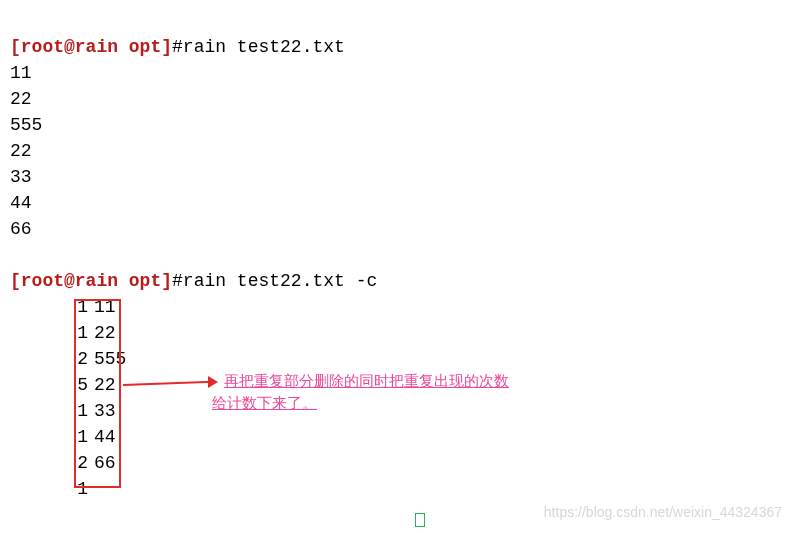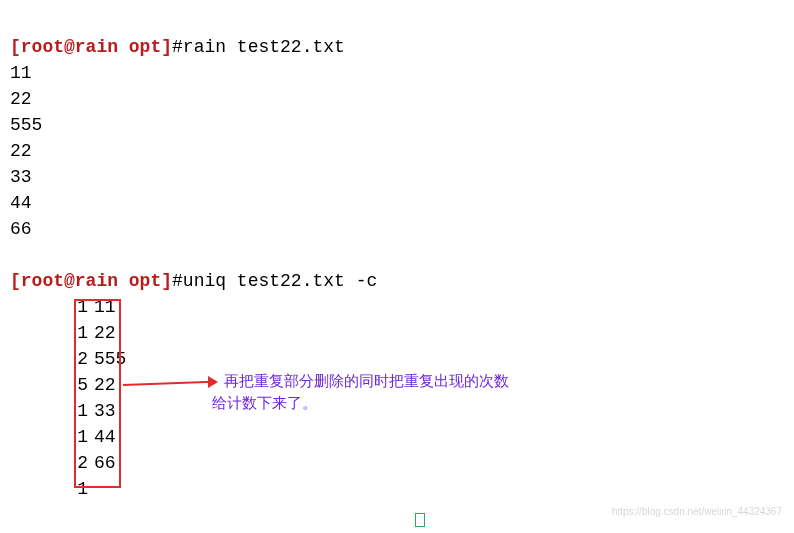--- a/index.html
+++ b/index.html
@@ -48,36 +48,37 @@
     position: absolute;
     left: 208px; top: 376px;
     width: 0; height: 0;
     border-left: 10px solid #e22b2b;
     border-top: 6px solid transparent;
     border-bottom: 6px solid transparent;
     pointer-events: none;
   }
   .anno-text {
     position: absolute;
-    color: #6d28d9;
+    color: #ec4899;
     font-family: "Microsoft YaHei", "SimSun", sans-serif;
     font-size: 15px;
     line-height: 22px;
     pointer-events: none;
+    text-decoration: underline;
   }
   .anno-l1 { left: 224px; top: 370px; }
   .anno-l2 { left: 212px; top: 392px; }
 
   .watermark {
     position: absolute;
     right: 12px;
     bottom: 8px;
     color: #d7d7d7;
     font-family: Arial, sans-serif;
-    font-size: 10px;
+    font-size: 14px;
     pointer-events: none;
   }
 
   .green-cursor {
     position: absolute;
     left: 415px;
     bottom: 6px;
     width: 10px;
     height: 14px;
     border: 1.5px solid #27ae60;
@@ -89,21 +90,21 @@
 <div class="terminal">
 <span class="prompt-user">[root@rain opt]</span><span class="prompt-cmd">#</span><span class="prompt-cmd">rain test22.txt</span>
 <span class="out">11</span>
 <span class="out">22</span>
 <span class="out">555</span>
 <span class="out">22</span>
 <span class="out">33</span>
 <span class="out">44</span>
 <span class="out">66</span>
 
-<span class="prompt-user">[root@rain opt]</span><span class="prompt-cmd">#</span><span class="prompt-cmd">uniq test22.txt -c</span>
+<span class="prompt-user">[root@rain opt]</span><span class="prompt-cmd">#</span><span class="prompt-cmd">rain test22.txt -c</span>
 <span class="count-col">1</span><span class="value-col">11</span>
 <span class="count-col">1</span><span class="value-col">22</span>
 <span class="count-col">2</span><span class="value-col">555</span>
 <span class="count-col">5</span><span class="value-col">22</span>
 <span class="count-col">1</span><span class="value-col">33</span>
 <span class="count-col">1</span><span class="value-col">44</span>
 <span class="count-col">2</span><span class="value-col">66</span>
 <span class="count-col">1</span><span class="value-col"></span>
 </div>
 

